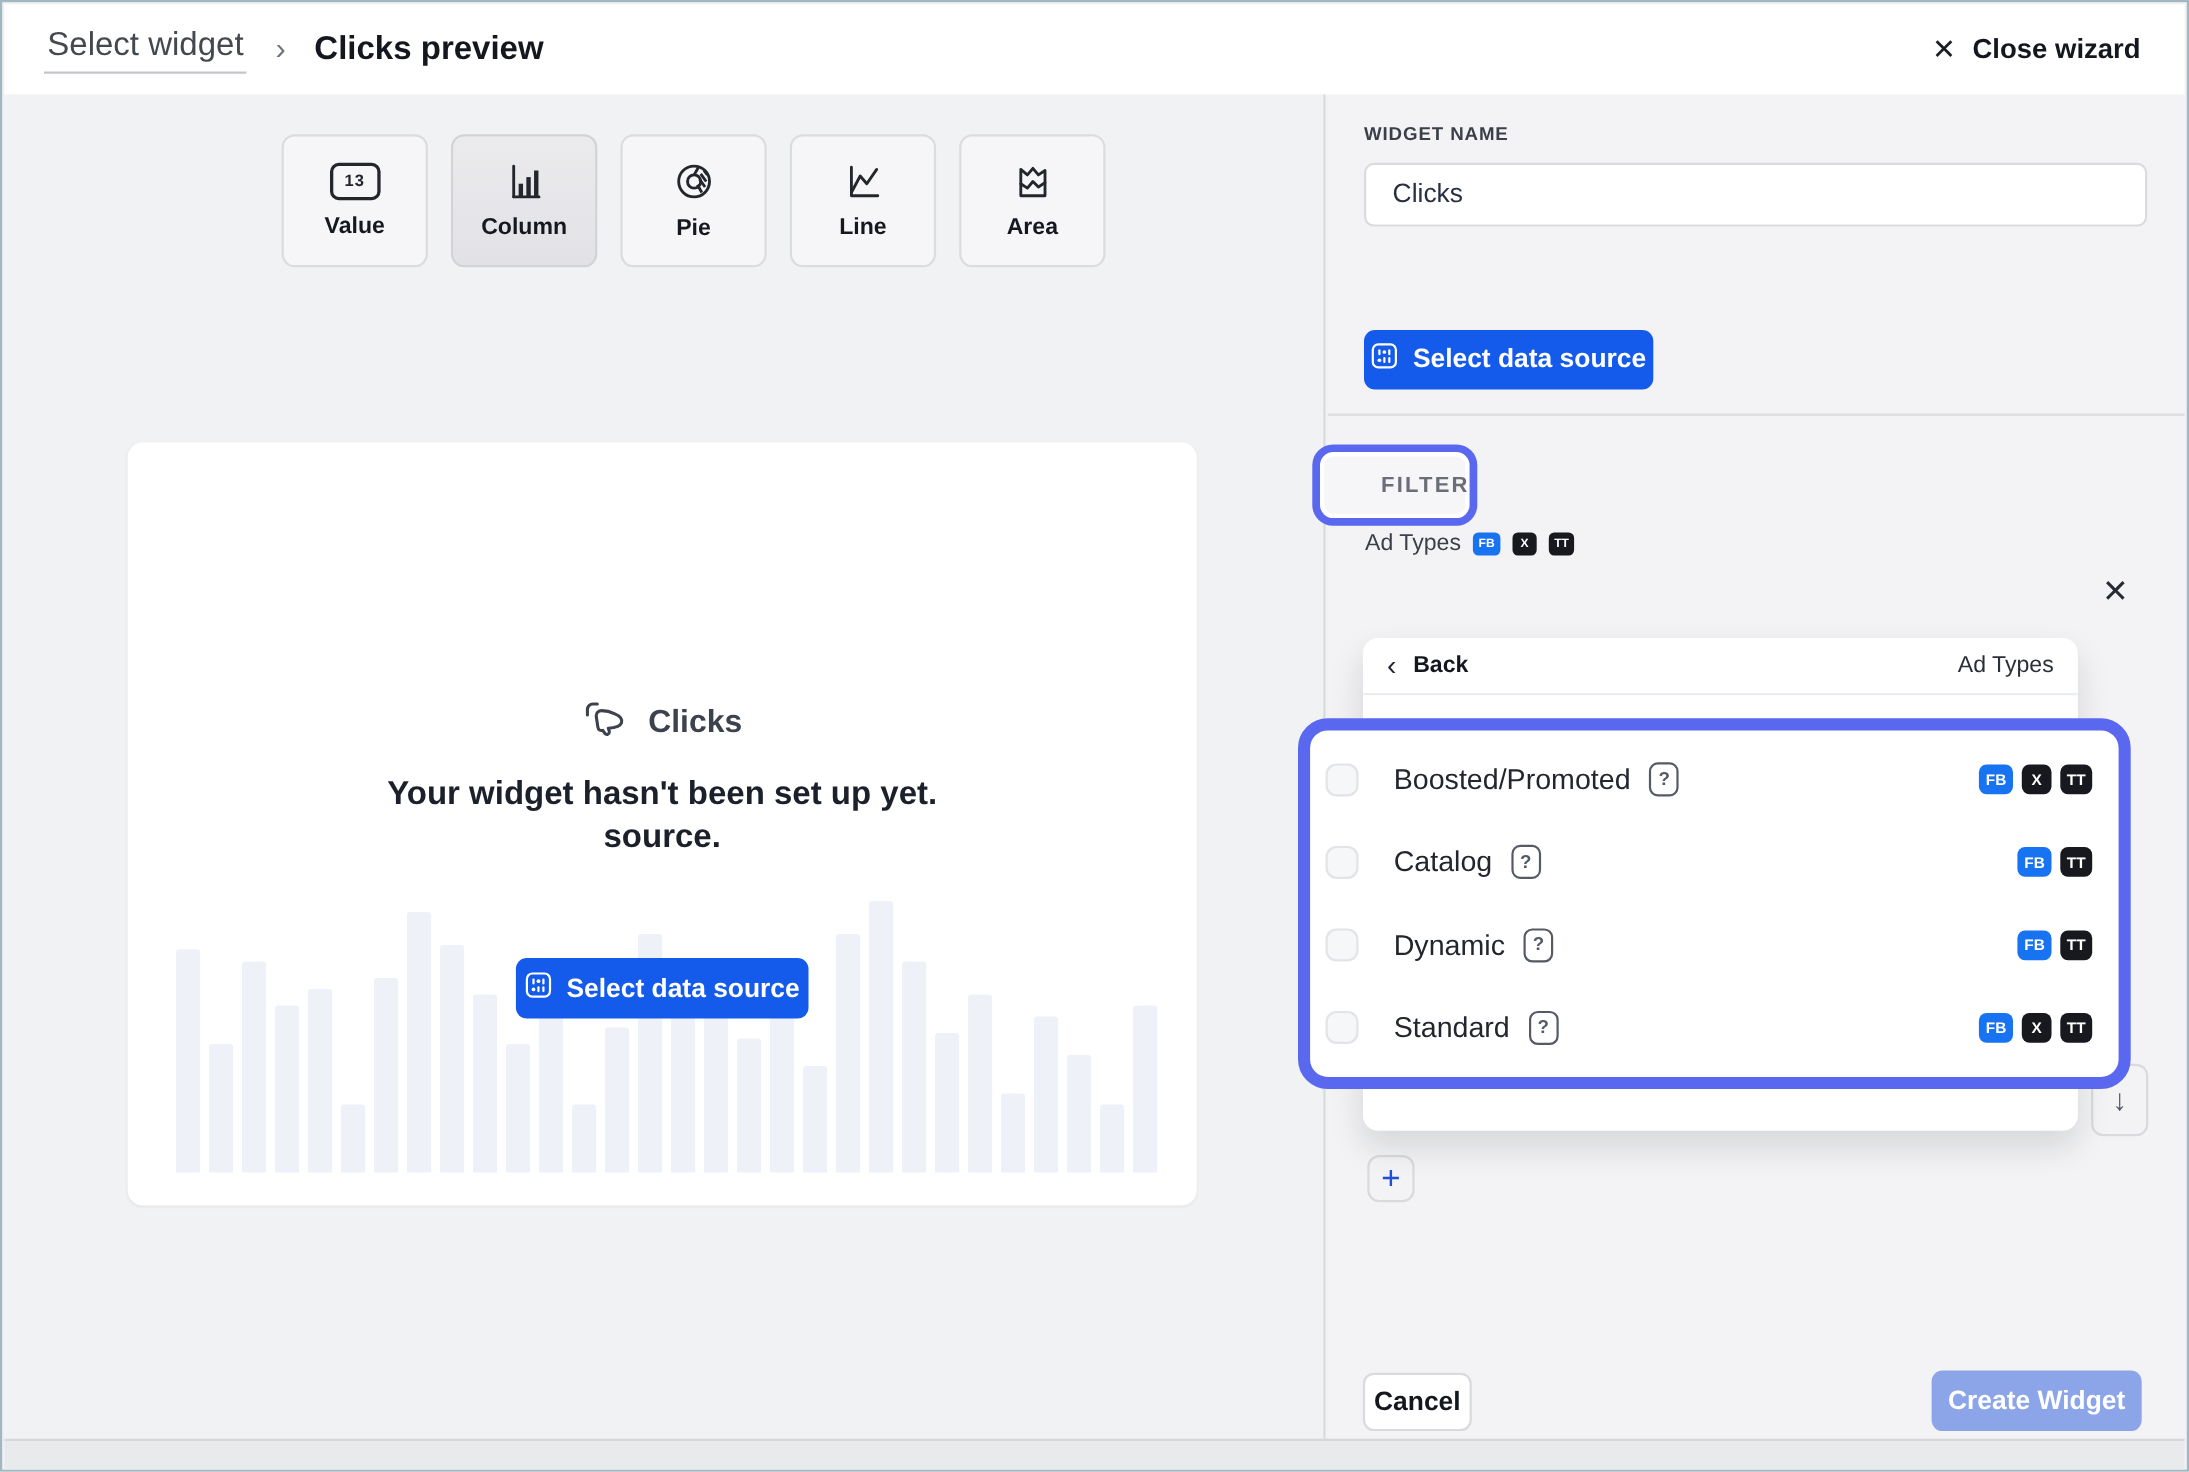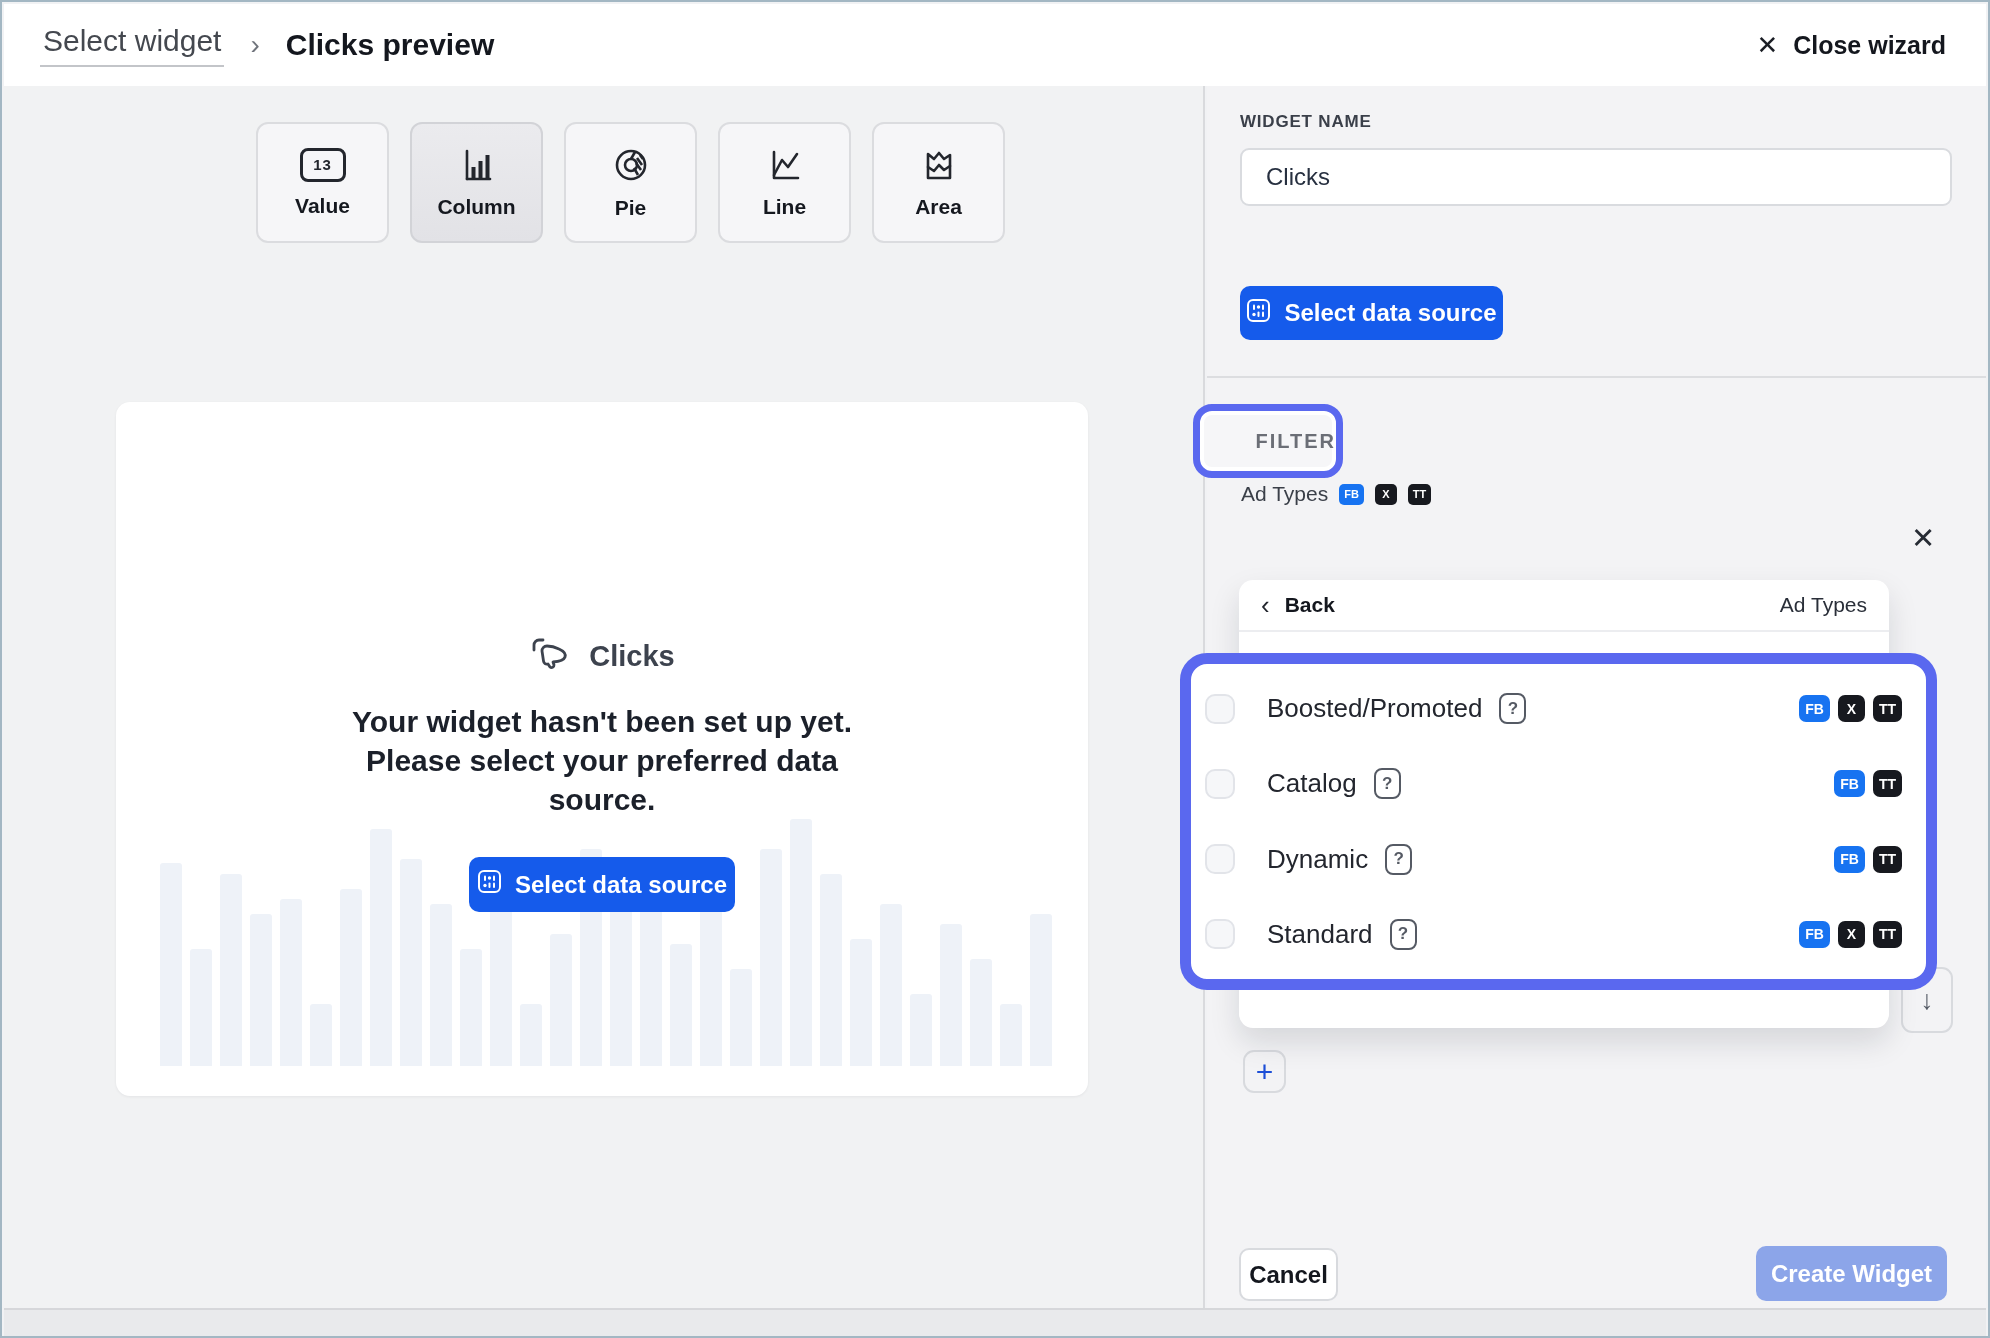--- a/index.html
+++ b/index.html
@@ -34,21 +34,21 @@
 
   
   .card { position:absolute; left:112px; top:316px; width:972px; height:694px; background:#fff; border-radius:14px;
           box-shadow:0 1px 3px rgba(16,24,40,.06); overflow:hidden; }
   .pbars { position:absolute; left:44px; right:44px; bottom:30px; display:flex; align-items:flex-end; gap:8px; }
   .pbar { width:22px; background:#eef2f8; border-radius:3px 3px 0 0; flex:0 0 auto; }
   .card-title { position:absolute; top:232px; left:0; right:0; display:flex; align-items:center; justify-content:center; gap:16px; }
   .card-title-text { font-size:29px; font-weight:bold; color:#3d434e; }
   .card-msg { position:absolute; top:300px; left:0; right:0; text-align:center; font-size:30px; line-height:39px; font-weight:bold; color:#1b202a; }
   .blue-btn { display:flex; align-items:center; justify-content:center; gap:13px; background:#155beb; color:#fff;
-              border:none; border-radius:10px; font-size:24px; font-weight:bold; cursor:pointer; font-family:"Liberation Sans",sans-serif; }
+              border:none; border-radius:10px; font-size:24px; font-weight:bold; cursor:pointer; font-family:"Liberation Sans",sans-serif;margin-top:14px; }
   .card-btn { position:absolute; top:455px; left:50%; transform:translateX(-50%); width:266px; height:55px; }
 
   
   .wn-label { position:absolute; left:33px; top:26px; font-size:17px; font-weight:bold; letter-spacing:.8px; color:#3a3f49; }
   .wn-input { position:absolute; left:33px; top:62px; width:712px; height:58px; background:#fff; border:2px solid #d9dbdf; border-radius:9px;
               padding:0 24px; font-size:24px; color:#273040; font-family:"Liberation Sans",sans-serif; }
   .sds-btn { position:absolute; left:33px; top:200px; width:263px; height:54px; }
   .divider-h { position:absolute; left:0; right:0; top:290px; height:2px; background:#dcdde0; }
 
   .filter-ring { position:absolute; left:-14px; top:318px; width:150px; height:74px; border:7px solid #5a68ef; border-radius:19px;
@@ -201,21 +201,20 @@
         <span>
           <svg width="44" height="40" viewBox="0 0 44 40" fill="none" stroke="#3d434e" stroke-width="2.8" stroke-linecap="round" stroke-linejoin="round">
             <path d="M14 6 H10 a5 5 0 0 0 -5 5 v5"></path>
             <path d="M18 12 c-3 0 -5 2 -5 5 l1.5 10 c.4 2.5 2 3.5 4.5 3 l2 3 a2.4 2.4 0 0 0 4 -2 l-1 -3 c7 -.5 11 -2 12 -5 1 -3 -1.5 -6 -6 -8 -4 -2 -9 -3 -12 -3 Z"></path>
           </svg>
         </span>
         <span class="card-title-text">Clicks</span>
       </div>
       <div class="card-msg">
         <div>Your widget hasn't been set up yet.</div>
-        <div>Please select your preferred data</div>
         <div>source.</div>
       </div>
       <button class="blue-btn card-btn">
         <span>
           <svg width="25" height="25" viewBox="0 0 25 25" fill="none" stroke="#fff" stroke-width="2">
             <rect x="2" y="2" width="21" height="21" rx="5"></rect>
             <path d="M8 7.5 V11" stroke-linecap="round"></path>
               <circle cx="12.5" cy="9" r="1.7" fill="#fff" stroke="none"></circle>
               <path d="M17 7.5 V11" stroke-linecap="round"></path>
             <circle cx="8" cy="16.5" r="1.7" fill="#fff" stroke="none"></circle>

